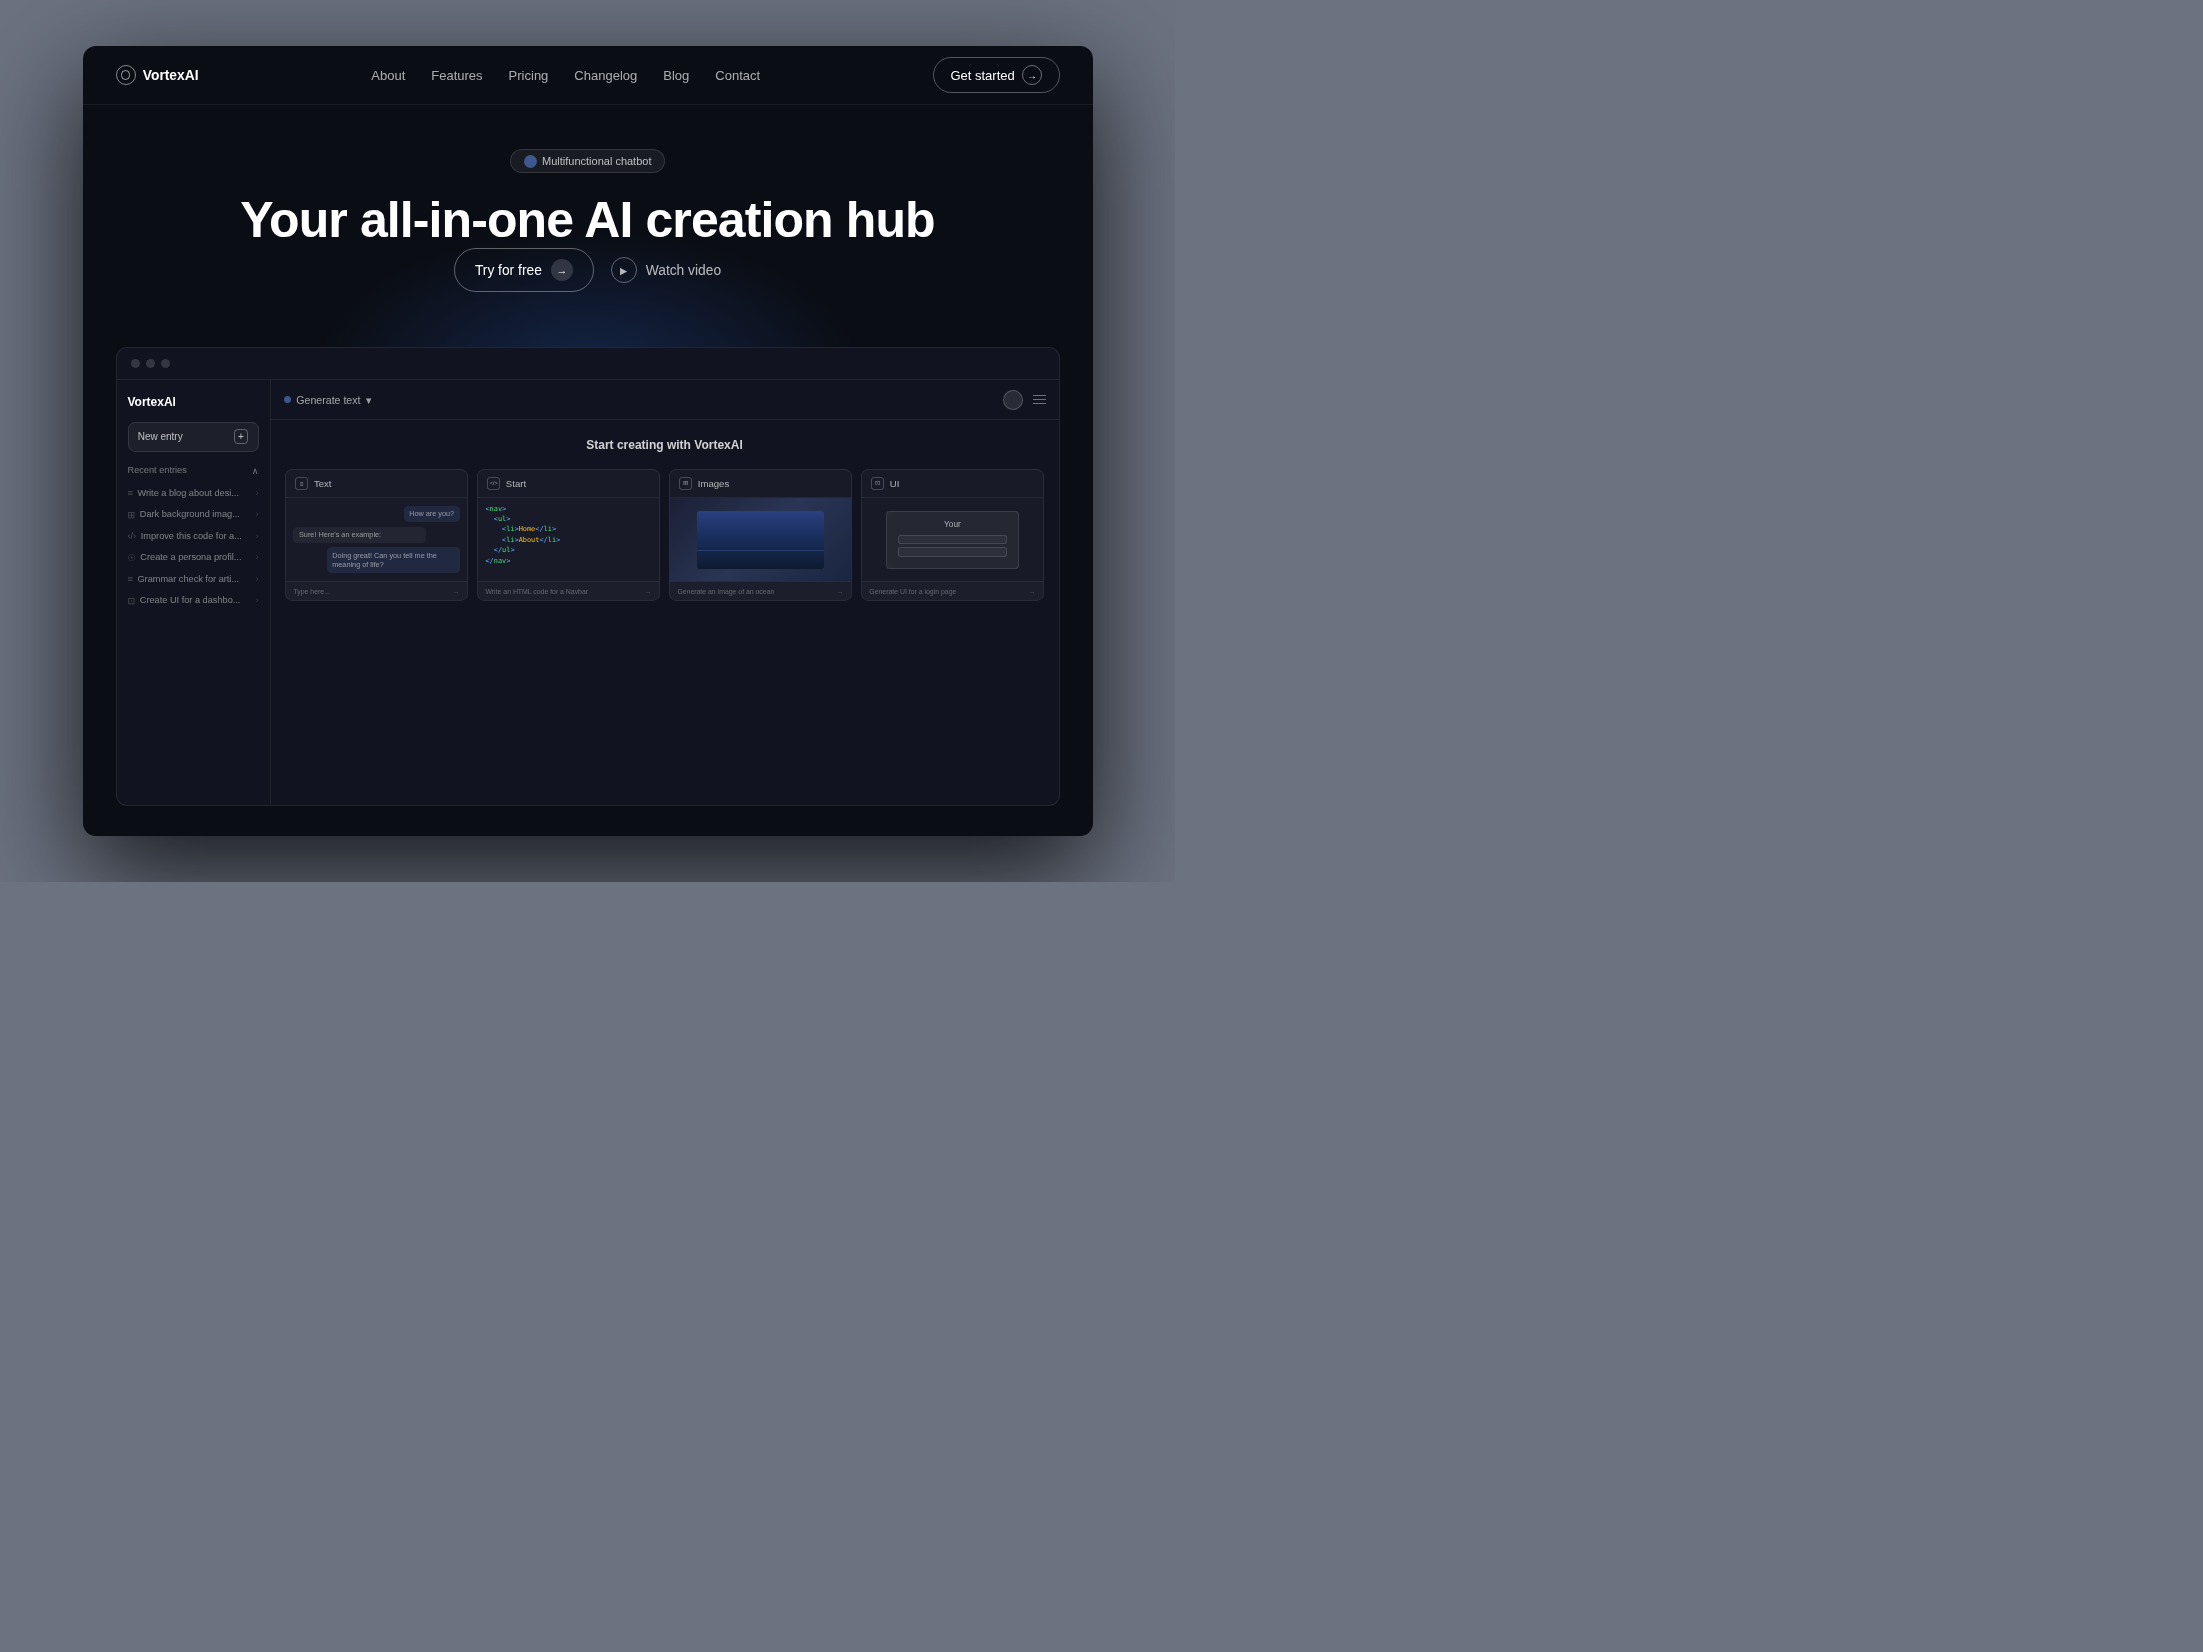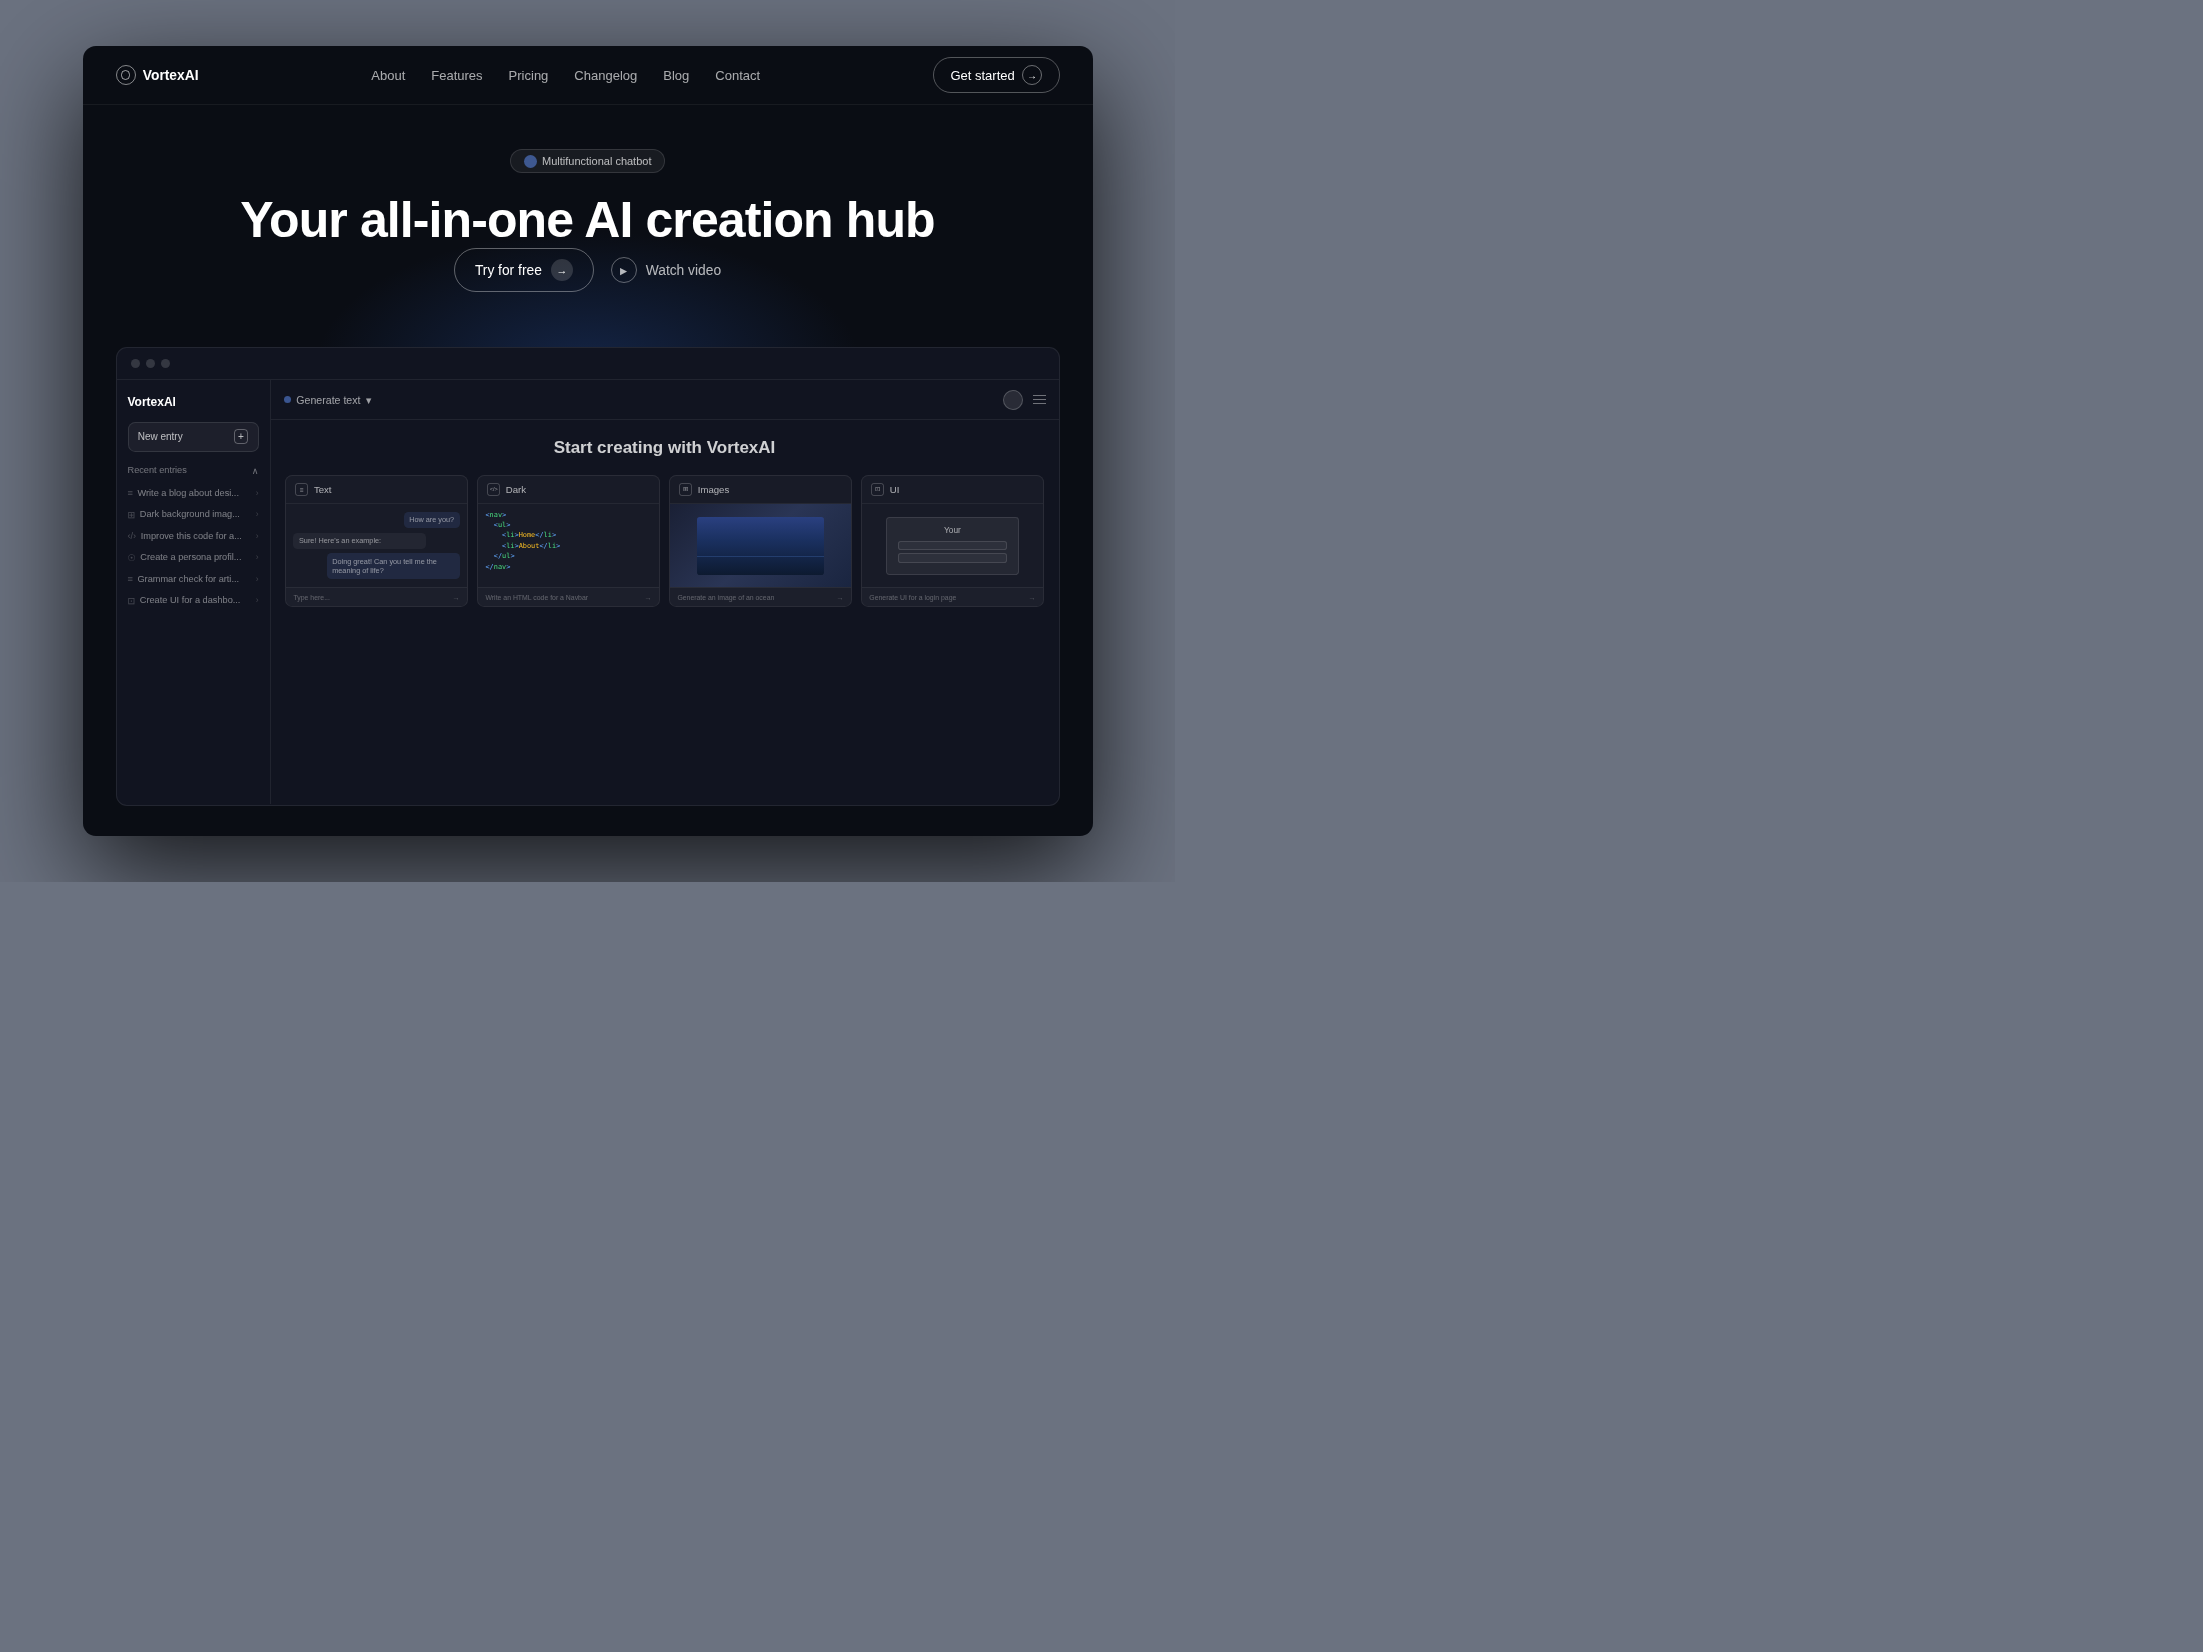--- a/index.html
+++ b/index.html
@@ -400,21 +400,21 @@
     }
 
     .app-content {
       flex: 1;
       padding: 18.4px 14.7px;
       overflow: hidden;
     }
 
     .start-title {
       text-align: center;
-      font-size: 17px;
+      font-size: 12px;
       font-weight: 600;
       color: rgba(255,255,255,0.8);
       margin-bottom: 16.5px;
     }
 
     .cards-grid {
       display: grid;
       grid-template-columns: repeat(4, 1fr);
       gap: 9.2px;
     }
@@ -719,21 +719,21 @@
               </div>
               <div class="card-footer">
                 <span class="card-footer-text">Type here...</span>
                 <span class="card-footer-arrow">→</span>
               </div>
             </div>
 
             <div class="feature-card">
               <div class="card-header">
                 <div class="card-icon" style="font-size:5.5px;">&lt;/&gt;</div>
-                <span class="card-label">Dark</span>
+                <span class="card-label">Start</span>
               </div>
               <div class="card-body">
                 <div class="code-preview">
                   <div class="code-line-blue">&lt;<span class="code-line-green">nav</span>&gt;</div>
                   <div>&nbsp;&nbsp;<span class="code-line-blue">&lt;<span class="code-line-green">ul</span>&gt;</span></div>
                   <div>&nbsp;&nbsp;&nbsp;&nbsp;<span class="code-line-blue">&lt;<span class="code-line-green">li</span>&gt;</span><span class="code-line-yellow">Home</span><span class="code-line-blue">&lt;/<span class="code-line-green">li</span>&gt;</span></div>
                   <div>&nbsp;&nbsp;&nbsp;&nbsp;<span class="code-line-blue">&lt;<span class="code-line-green">li</span>&gt;</span><span class="code-line-yellow">About</span><span class="code-line-blue">&lt;/<span class="code-line-green">li</span>&gt;</span></div>
                   <div>&nbsp;&nbsp;<span class="code-line-blue">&lt;/<span class="code-line-green">ul</span>&gt;</span></div>
                   <div><span class="code-line-blue">&lt;/<span class="code-line-green">nav</span>&gt;</span></div>
                 </div>

